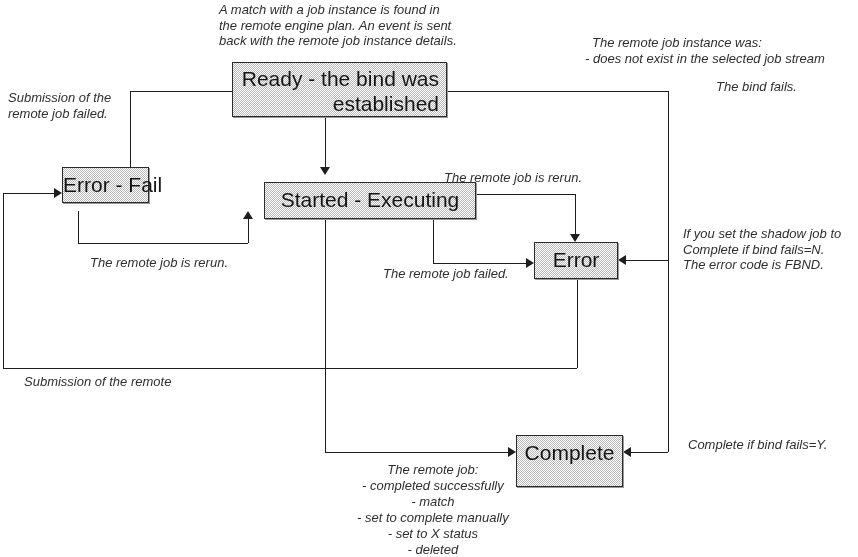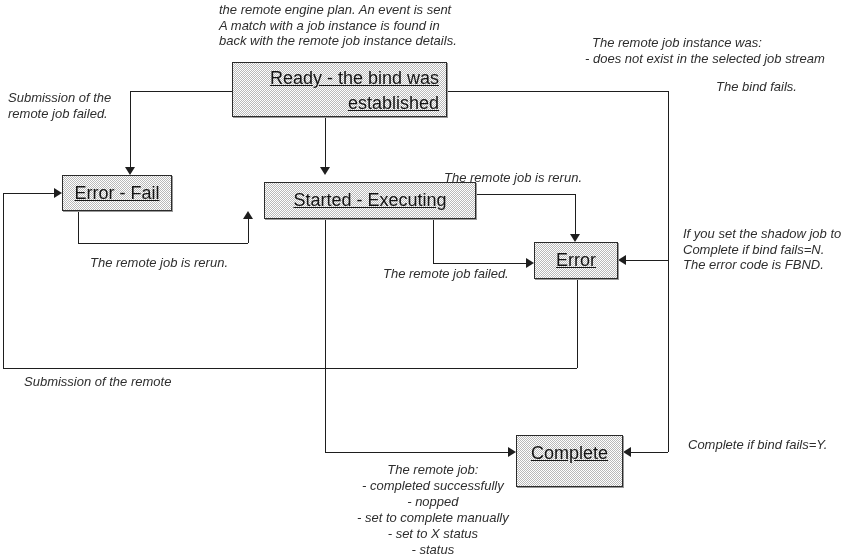--- a/index.html
+++ b/index.html
@@ -19,24 +19,23 @@
     box-sizing: border-box;
     border: 1px solid var(--box-border, #2a2a2a);
     box-shadow: 1px 1px 0 #9a9a9a;
     background-color: #ffffff;
     background-image:
       linear-gradient(45deg, var(--box-dot, #b9b9b9) 25%, transparent 25%, transparent 75%, var(--box-dot, #b9b9b9) 75%),
       linear-gradient(45deg, var(--box-dot, #b9b9b9) 25%, transparent 25%, transparent 75%, var(--box-dot, #b9b9b9) 75%);
     background-size: 2px 2px;
     background-position: 0 0, 1px 1px;
     color: var(--box-text, #141414);
-    font-size: 18px;
+    font-size: 21px;
     text-align: center;
     white-space: nowrap;
-    text-decoration: underline;
   }
   .state .single { line-height: 34px; }
   #state-ready { text-align: right; padding: 3px 7px 0 0; }
   #state-ready .rline { line-height: 25px; }
 
   
   .h-line, .v-line { position: absolute; background: var(--line, #1e1e1e); }
   .h-line { height: 1px; }
   .v-line { width: 1px; }
 
@@ -100,39 +99,39 @@
   <div class="arr left" style="left:618px; top:255px;"></div>
   <div class="arr right" style="left:54px;  top:188px;"></div>
   <div class="arr right" style="left:508px; top:447px;"></div>
   <div class="arr left" style="left:623px; top:447px;"></div>
 
   <div class="state" id="state-ready" style="left:232px; top:62px; width:215px; height:55px;">
     <div class="rline">Ready - the bind was</div>
     <div class="rline">established</div>
   </div>
 
-  <div class="state" style="left:62px; top:175px; width:110px; height:36px;">
+  <div class="state" style="left:62px; top:167px; width:87px; height:36px;">
     <div class="single">Error - Fail</div>
   </div>
 
   <div class="state" style="left:232px; top:182px; width:212px; height:37px;margin-left:32px;">
     <div class="single">Started - Executing</div>
   </div>
 
   <div class="state" style="left:534px; top:242px; width:84px; height:37px;">
     <div class="single">Error</div>
   </div>
 
   <div class="state" style="left:516px; top:435px; width:107px; height:52px;">
     <div class="single">Complete</div>
   </div>
 
   <div class="ann" style="left:219px; top:2px;">
+    <div>A match with a job instance is found in</div>
     <div>the remote engine plan. An event is sent</div>
-    <div>A match with a job instance is found in</div>
     <div>back with the remote job instance details.</div>
   </div>
 
   <div class="ann" style="left:585px; top:35px;">
     <div class="indent">The remote job instance was:</div>
     <div>- does not exist in the selected job stream</div>
   </div>
 
   <div class="ann" style="left:716px; top:79px;">The bind fails.</div>
 
@@ -157,19 +156,19 @@
     <div>Submission of the remote</div>
   </div>
 
   <div class="ann" style="left:688px; top:437px;">
     <div>Complete if bind fails=Y.</div>
   </div>
 
   <div class="ann" id="ann-outcomes" style="left:357px; top:462px;">
     <div>The remote job:</div>
     <div>- completed successfully</div>
-    <div>- nopped</div>
+    <div>- match</div>
     <div>- set to complete manually</div>
     <div>- set to X status</div>
-    <div>- status</div>
+    <div>- deleted</div>
   </div>
 
 </div>
 
 </body></html>

